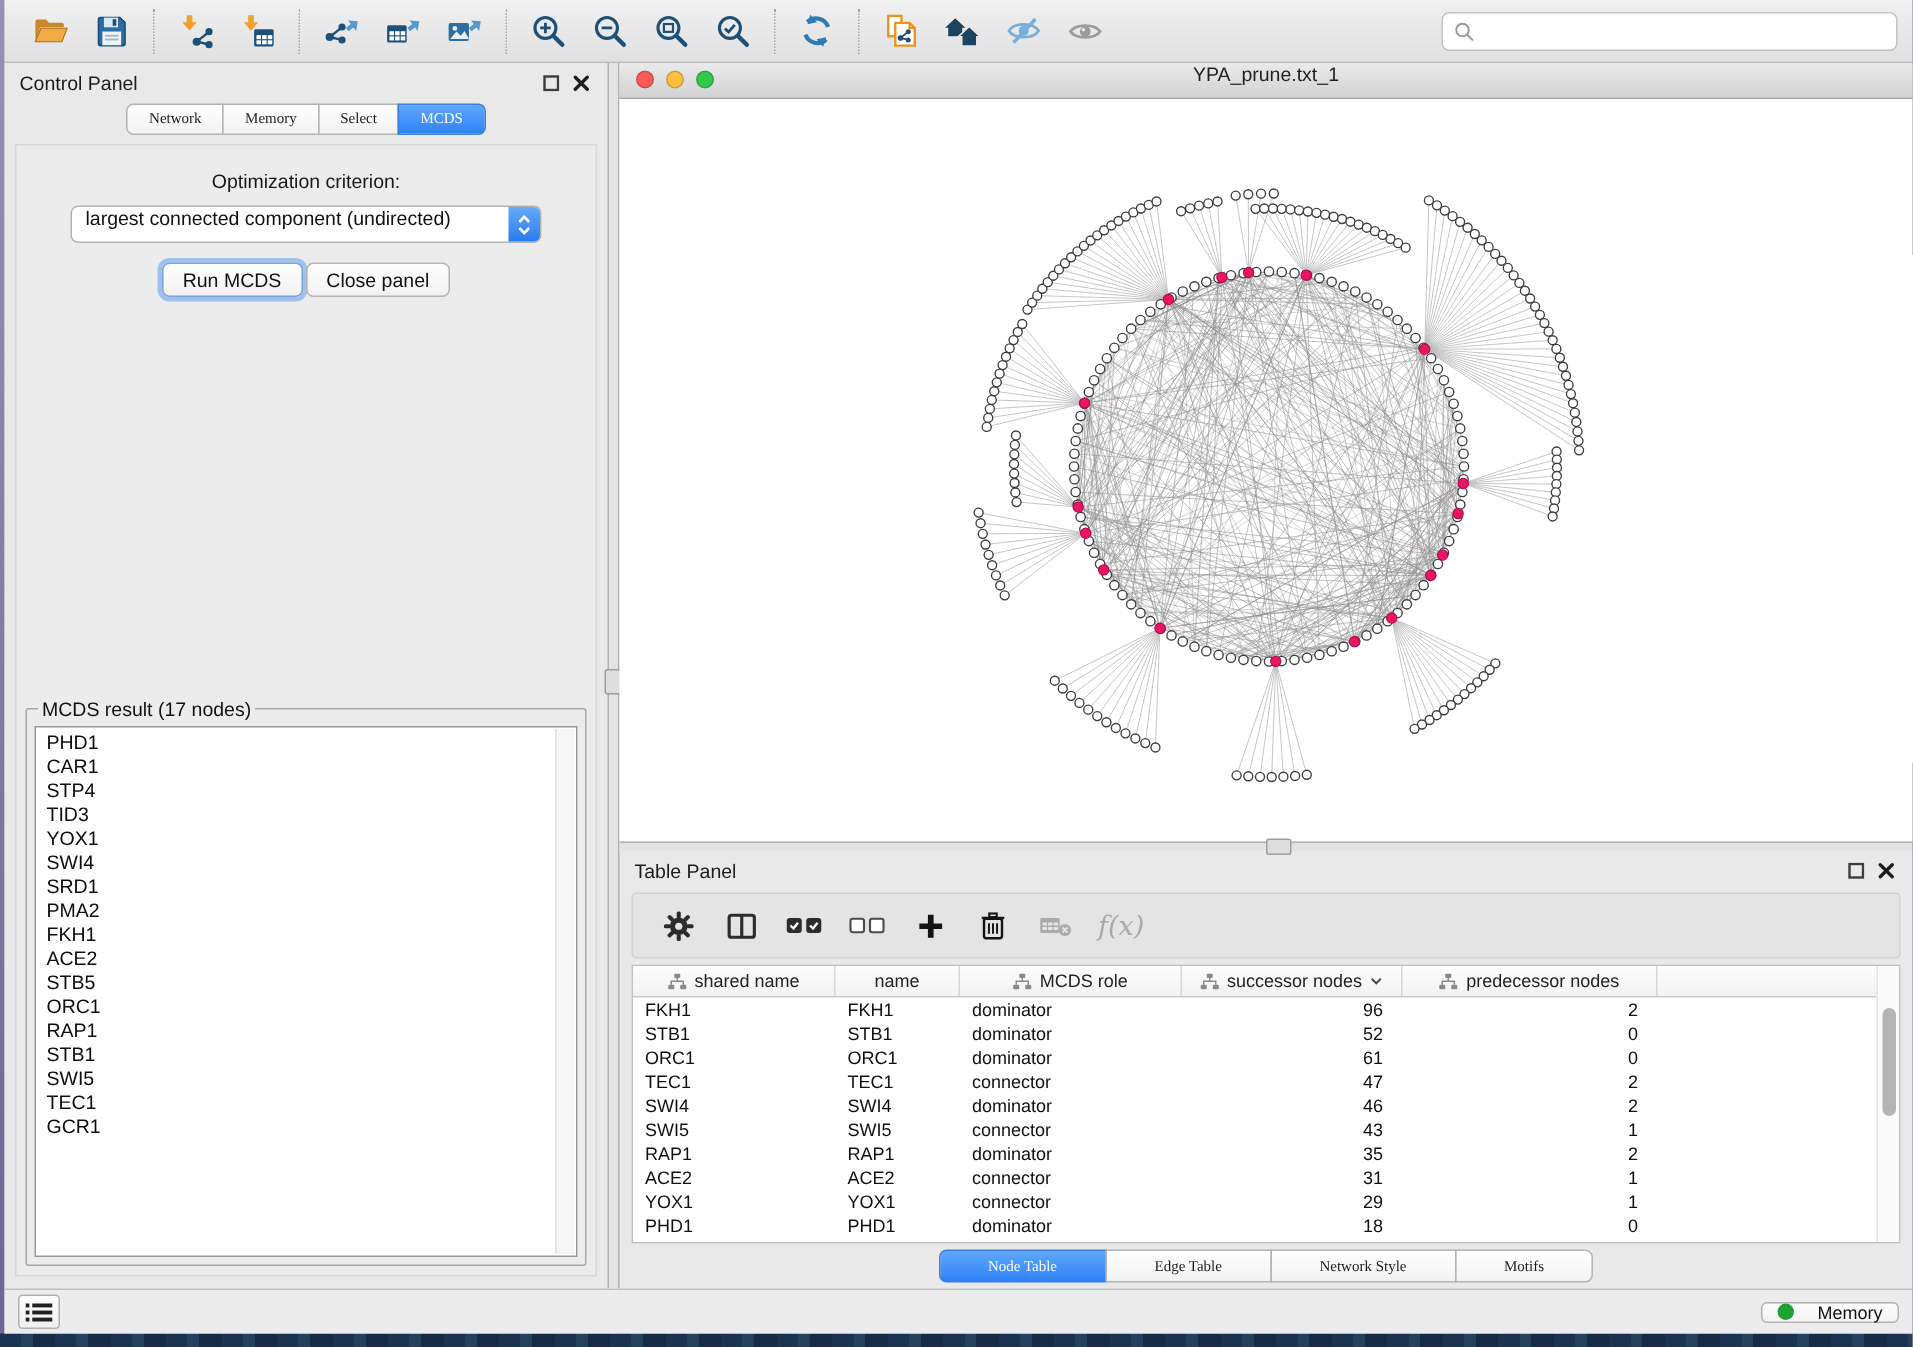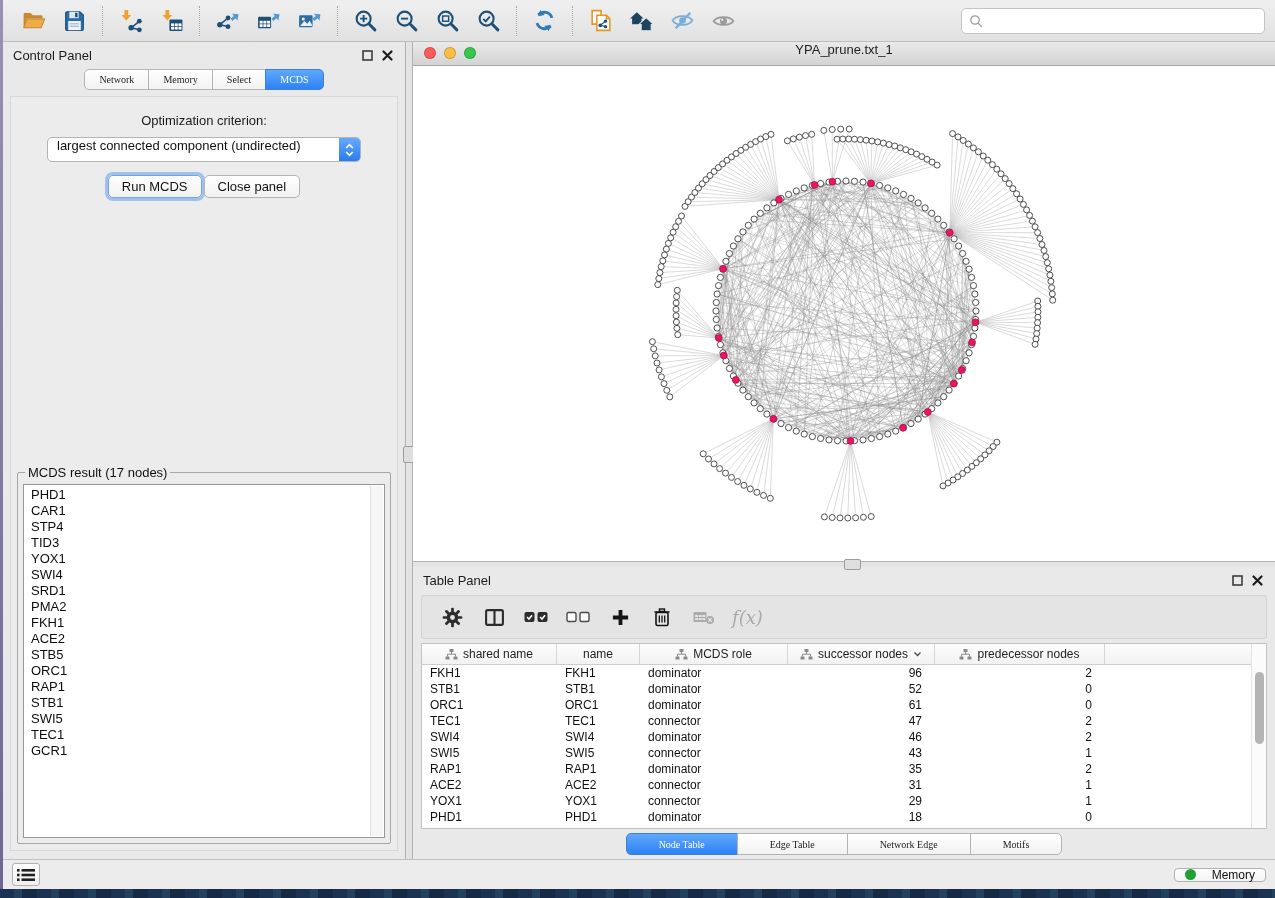--- a/index.html
+++ b/index.html
@@ -1527,21 +1527,21 @@
                 <div class="td num" style="width: 170px;">0</div>
               </div>
             </div>
           <div class="table-scroll">
             <div class="table-thumb"></div>
           </div>
         </div>
         <div class="tp-tabs" id="tp-tabs">
             <button class="seg active">Node Table</button>
             <button class="seg">Edge Table</button>
-            <button class="seg">Network Edge</button>
+            <button class="seg">Network Style</button>
             <button class="seg">Motifs</button>
           </div>
       </div>
     </div>
   </div>
 
   <div class="status-bar">
     <button class="list-btn">
       <span class="icon">
           <svg width="18" height="14" viewBox="0 0 18 14">

